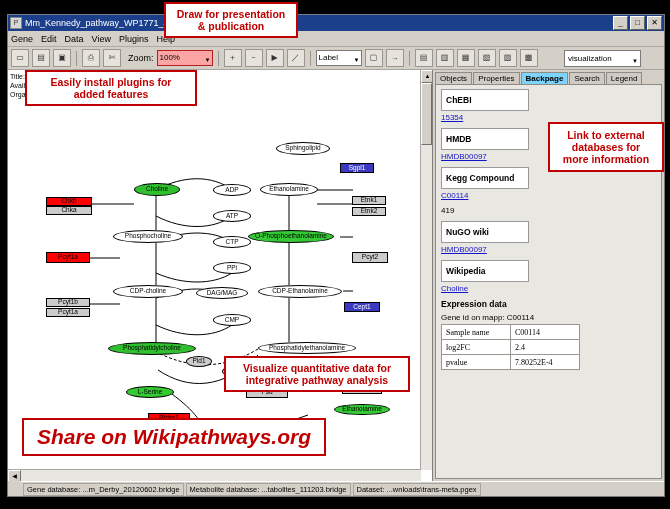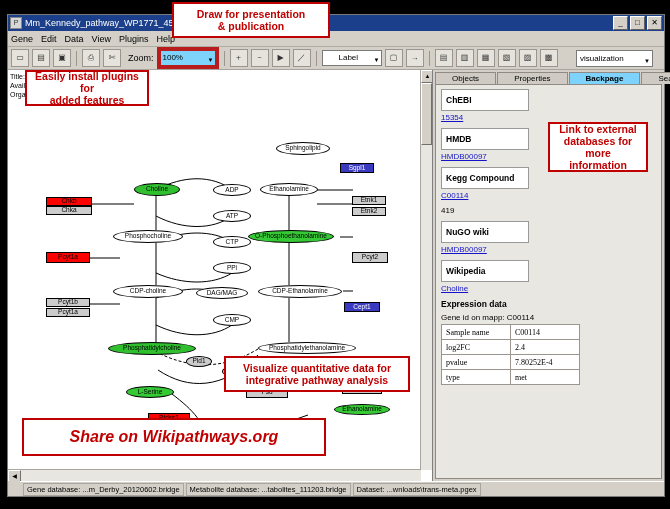--- a/index.html
+++ b/index.html
@@ -40,33 +40,33 @@
     height:22px;background:#d4d0c8;display:flex;align-items:center;
     padding:0 3px;gap:3px;border-bottom:1px solid #a8a4a0;
   }
   .tbtn{
     width:16px;height:16px;background:#e6e3dd;border:1px solid #9a968f;
     font-size:8px;line-height:15px;text-align:center;color:#333;
   }
   .tsep{width:1px;height:15px;background:#9a968f;margin:0 2px;}
   .zoomlabel{font-size:9px;margin-left:4px;}
   .zoombox{
-    width:52px;height:14px;background:#7dd3fc;border:4px solid #b91c1c;
+    width:52px;height:14px;background:#fca5a5;border:1px solid #b91c1c;
     font-size:8px;line-height:14px;padding-left:2px;position:relative;
   }
   .zoombox .arw{position:absolute;right:1px;top:2px;font-size:6px;}
   .lblbox{
     width:42px;height:14px;background:#fff;border:1px solid #7a7a7a;
-    font-size:8px;line-height:14px;padding-left:16px;position:relative;
+    font-size:8px;line-height:14px;padding-left:2px;position:relative;
   }
   .lblbox .arw{position:absolute;right:1px;top:2px;font-size:6px;}
   .vizbox{
     width:72px;height:15px;background:#fff;border:1px solid #7a7a7a;
     font-size:8px;line-height:15px;padding-left:3px;position:relative;
-    margin-left:auto;margin-right:8px;
+    margin-left:auto;margin-right:20px;
   }
   .vizbox .arw{position:absolute;right:2px;top:3px;font-size:6px;}
   
   .workarea{flex:1;display:flex;min-height:0;}
   .leftpane{
     width:424px;background:#fff;position:relative;border-right:1px solid #808080;
     overflow:hidden;
   }
   .infoleft{
     position:absolute;left:2px;top:2px;font-size:7px;color:#000;line-height:9px;
@@ -95,21 +95,21 @@
     border-right-color:#707070;border-bottom-color:#707070;font-size:6px;
     text-align:center;line-height:10px;}
   .sthumb{background:#d4d0c8;border:1px solid #fff;border-right-color:#707070;
     border-bottom-color:#707070;}
   
   .rightpane{
     flex:1;background:#d4d0c8;display:flex;flex-direction:column;min-width:0;
   }
   .tabs{display:flex;height:14px;font-size:8px;align-items:flex-end;padding-left:2px;}
   .tab{
-    padding:1px 16px;background:#cfcbc4;border:1px solid #8f8b84;border-bottom:none;
+    padding:1px 4px;background:#cfcbc4;border:1px solid #8f8b84;border-bottom:none;
     margin-right:1px;color:#000;
   }
   .tab.active{background:#7dd3fc;font-weight:bold;}
   .rightbody{
     flex:1;background:#e9e7e2;border:1px solid #8f8b84;margin:0 2px 2px 2px;
     padding:4px 5px;font-size:8px;overflow:hidden;position:relative;
   }
   .dbbox{
     background:#fff;border:1px solid #999;padding:5px 4px;font-weight:bold;
     font-size:8.5px;margin-bottom:2px;display:inline-block;min-width:78px;
@@ -131,21 +131,21 @@
   
   .anno{
     position:absolute;background:#fff;border:2px solid #c00000;color:#c00000;
     font-weight:bold;text-align:center;font-size:10.5px;line-height:12px;
     padding:4px 6px;box-sizing:border-box;z-index:50;
   }
   .share{
     position:absolute;left:22px;top:418px;width:300px;height:34px;
     background:#fff;border:2px solid #c00000;color:#c00000;
     display:flex;align-items:center;justify-content:center;z-index:50;
-    font-style:italic;font-weight:bold;font-size:16px;
+    font-style:italic;font-weight:bold;font-size:21px;
   }
 </style>
 </head>
 <body>
 
 <div class="app">
 
   <div class="titlebar">
     <div class="tlogo">P</div>
     <div class="ttext">Mm_Kennedy_pathway_WP1771_45176.gpml</div>
@@ -325,43 +325,39 @@
             <td class="v">C00114</td>
           </tr>
           <tr>
             <td class="k">log2FC</td>
             <td class="v">2.4</td>
           </tr>
           <tr>
             <td class="k">pvalue</td>
             <td class="v">7.80252E-4</td>
           </tr>
-          <tr>
-            <td class="k">type</td>
-            <td class="v">met</td>
-          </tr>
         </tbody>
           </table>
       </div>
     </div>
   </div>
 
   <div class="statusbar">
     <div class="statusseg">Gene database: ...m_Derby_20120602.bridge</div>
     <div class="statusseg">Metabolite database: ...tabolites_111203.bridge</div>
     <div class="statusseg">Dataset: ...wnloads\trans-meta.pgex</div>
   </div>
 </div>
 
-<div class="anno" style="left:164px;top:2px;width:158px;height:36px;display:flex;align-items:center;justify-content:center;white-space:pre-line;margin-left:8px;">Draw for presentation
+<div class="anno" style="left:164px;top:2px;width:134px;height:36px;display:flex;align-items:center;justify-content:center;white-space:pre-line;">Draw for presentation
 &amp; publication</div>
 
-<div class="anno" style="left:25px;top:70px;width:124px;height:36px;display:flex;align-items:center;justify-content:center;white-space:pre-line;">Easily install plugins for
+<div class="anno" style="left:25px;top:70px;width:172px;height:36px;display:flex;align-items:center;justify-content:center;white-space:pre-line;">Easily install plugins for
 added features</div>
 
-<div class="anno" style="left:548px;top:122px;width:100px;height:50px;display:flex;align-items:center;justify-content:center;white-space:pre-line;">Link  to external
+<div class="anno" style="left:548px;top:122px;width:116px;height:50px;display:flex;align-items:center;justify-content:center;white-space:pre-line;">Link  to external
 databases  for
 more information</div>
 
 <div class="anno" style="left:224px;top:356px;width:186px;height:36px;display:flex;align-items:center;justify-content:center;white-space:pre-line;">Visualize quantitative data  for
 integrative pathway analysis</div>
 
 <div class="share">Share on Wikipathways.org</div>
 
 </body></html>

